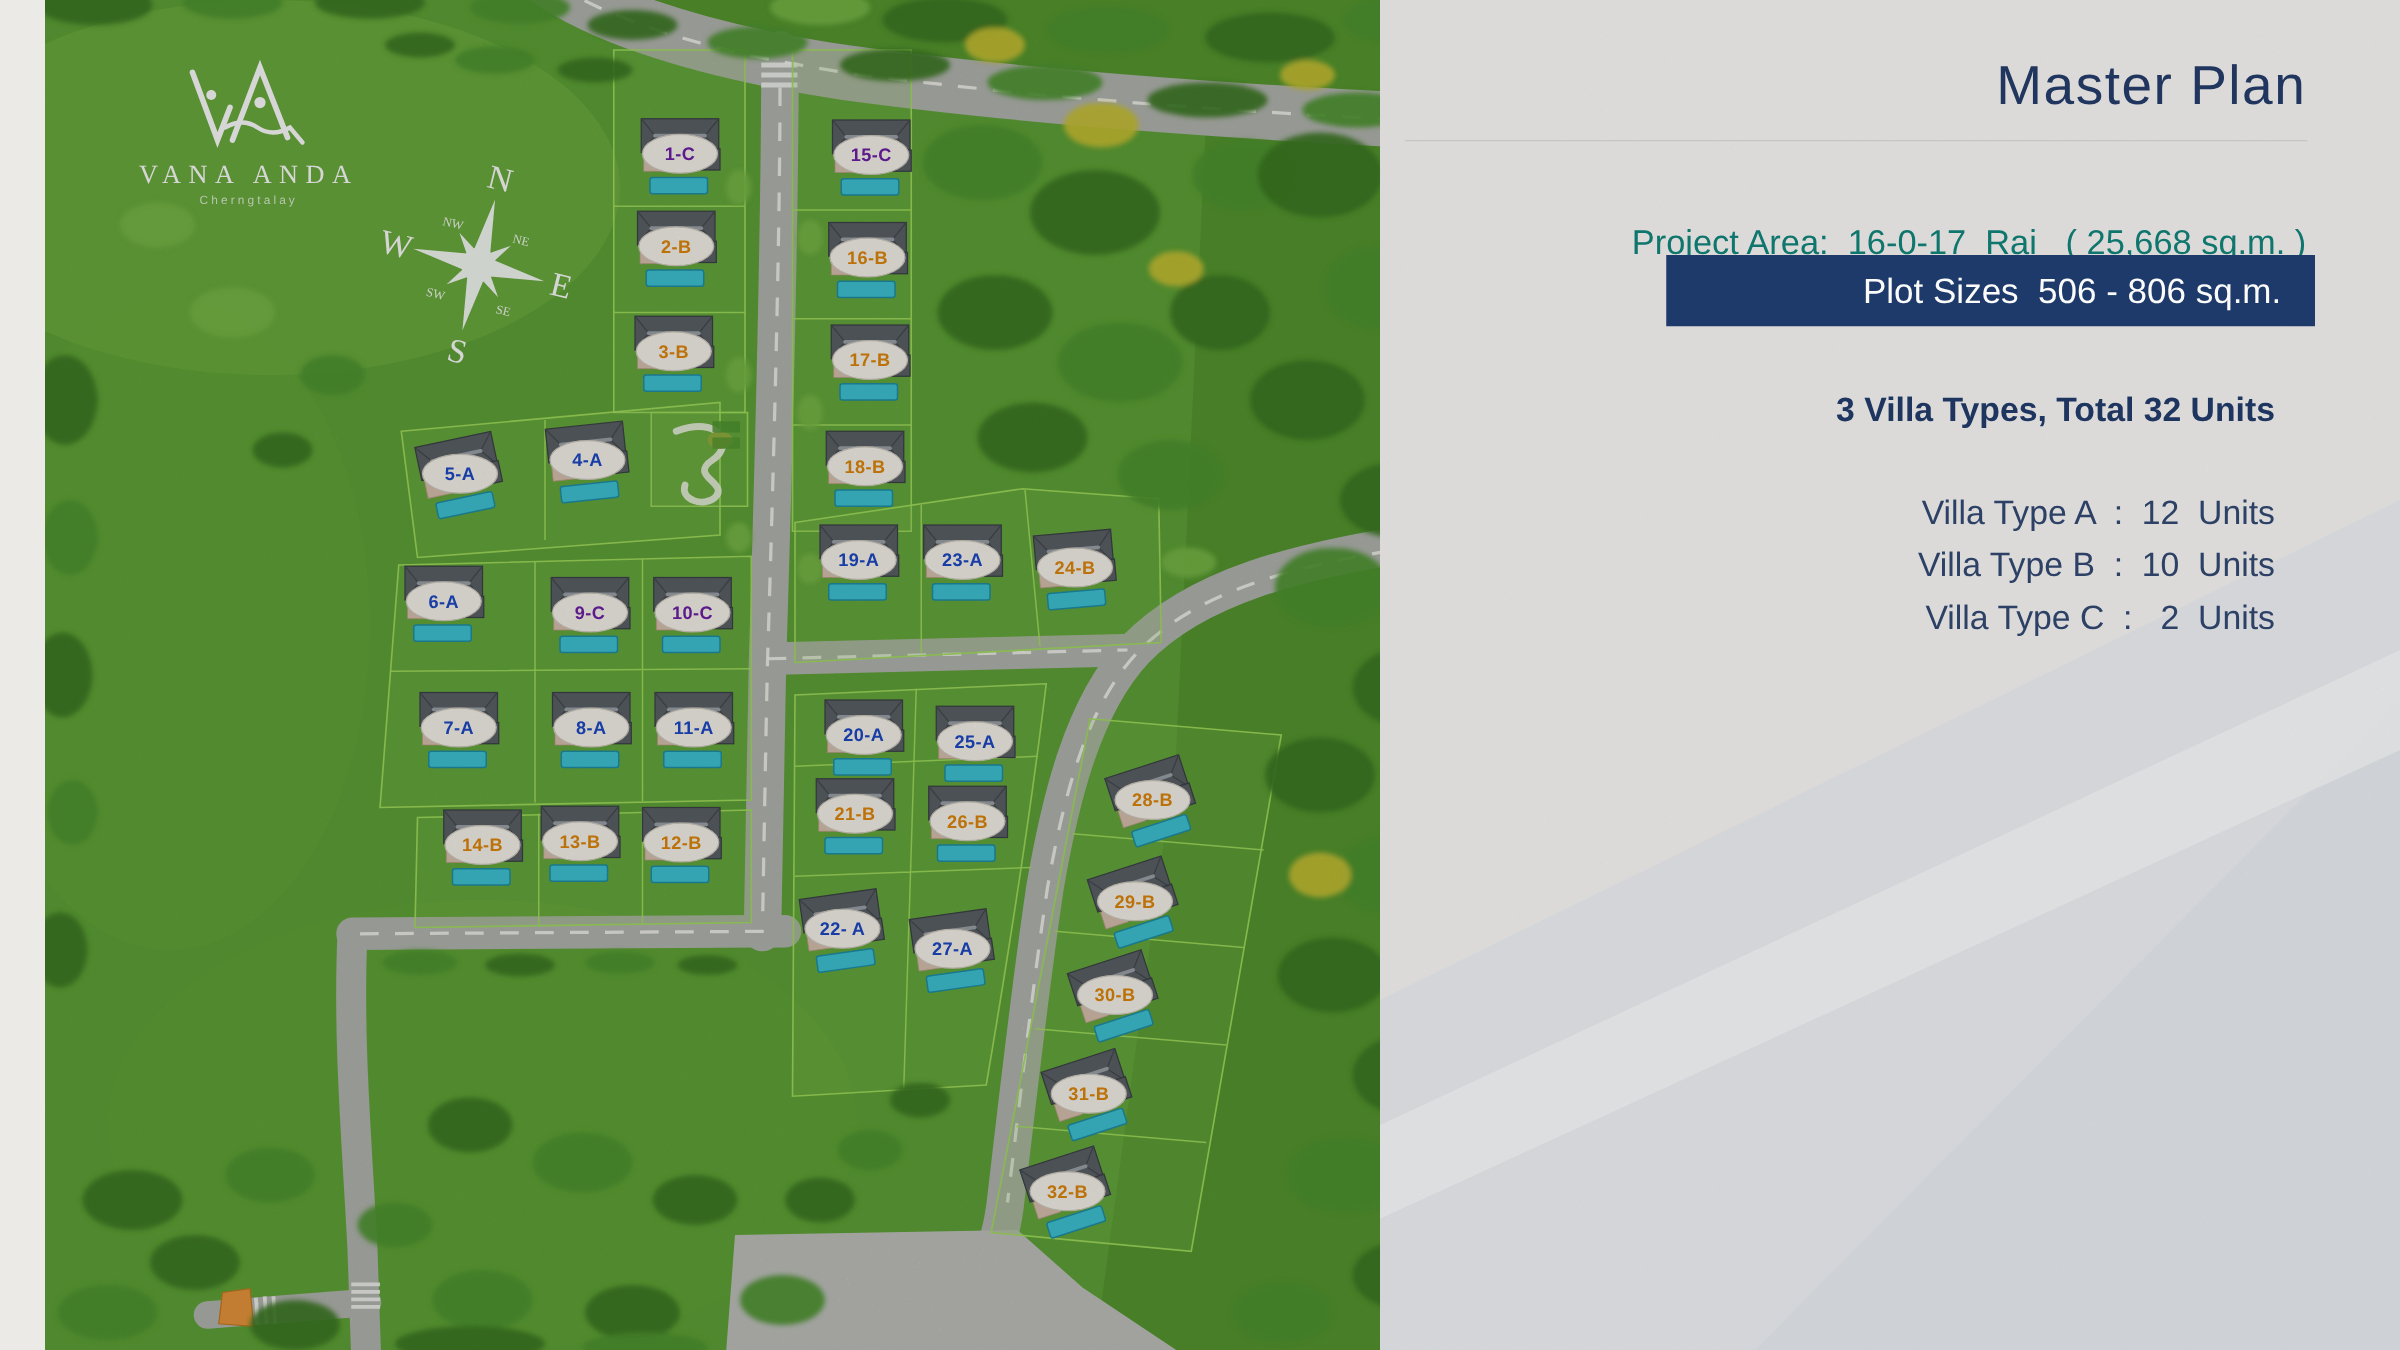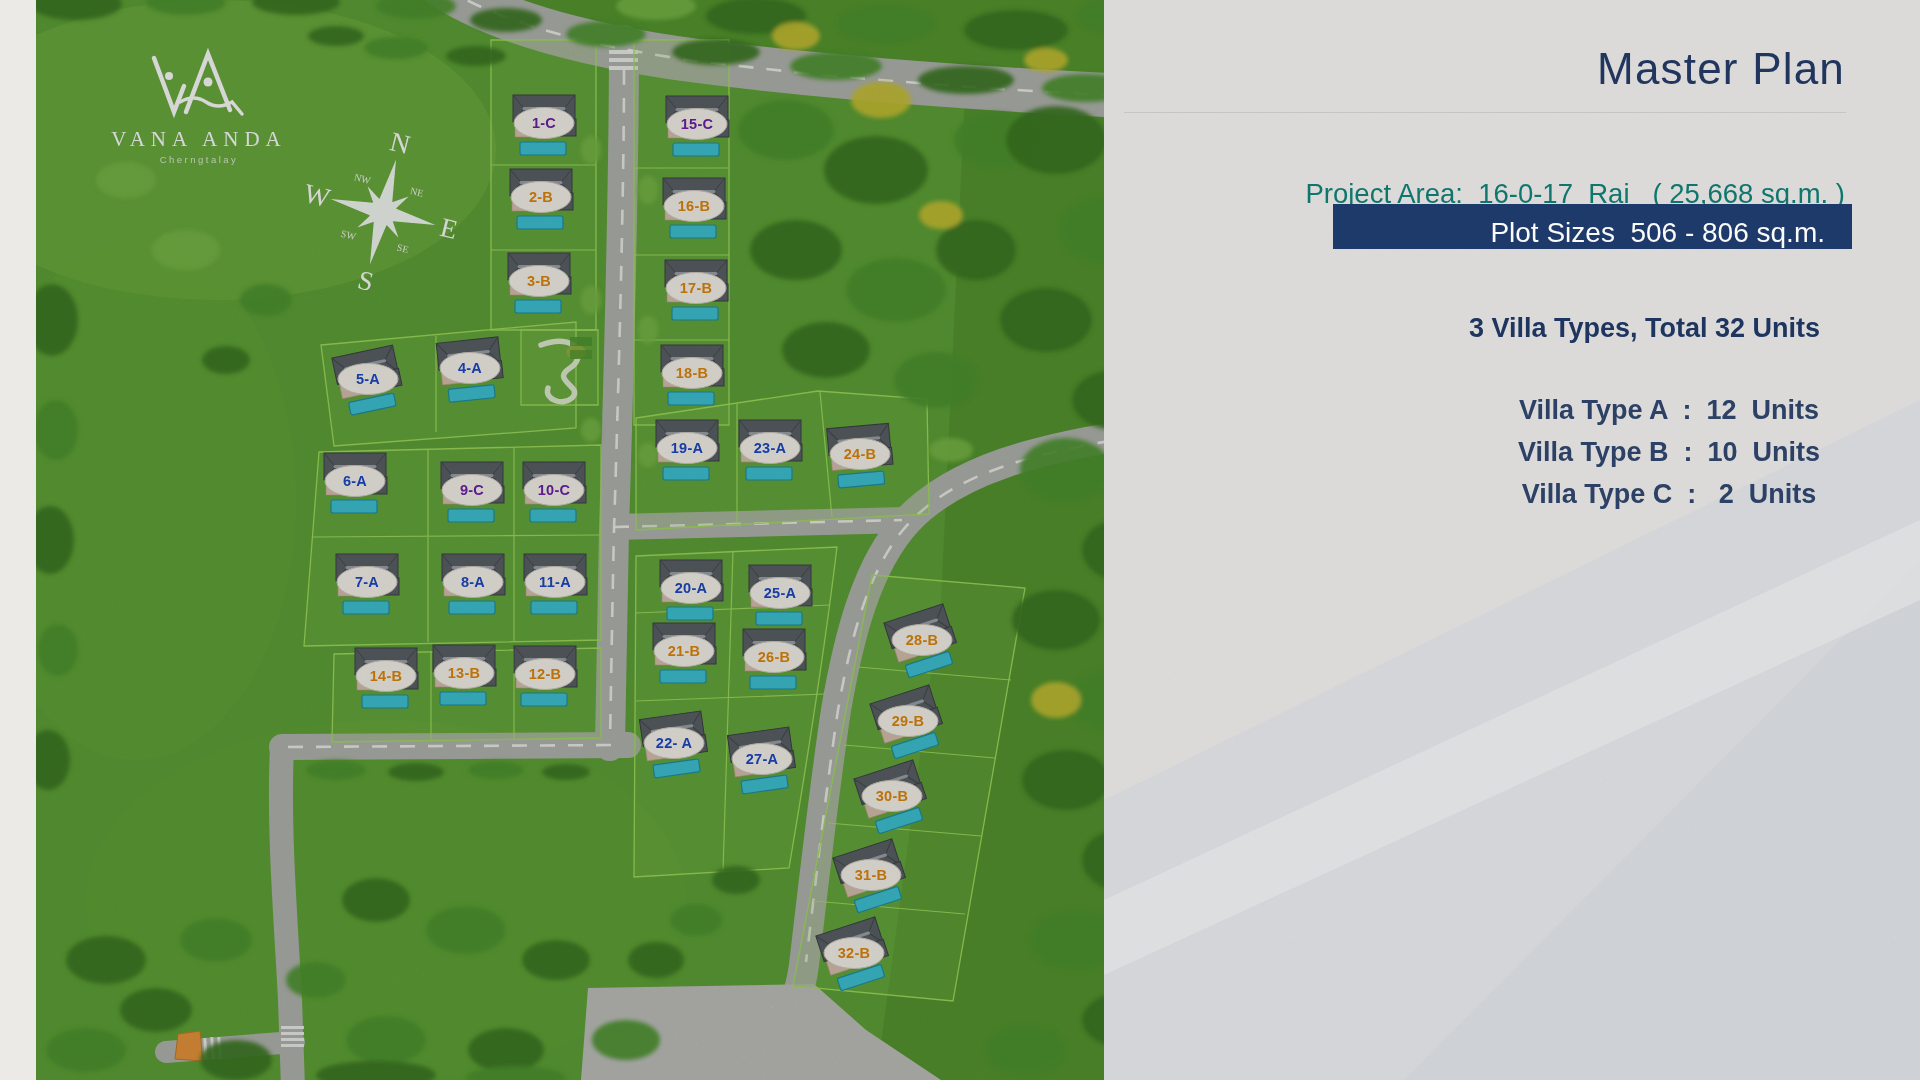--- a/index.html
+++ b/index.html
@@ -42,25 +42,25 @@
   .c-big{fill:#fff;font-family:"Liberation Serif",serif;font-size:27px;text-anchor:middle;}
   .c-sml{fill:#fff;font-family:"Liberation Serif",serif;font-size:10px;text-anchor:middle;opacity:.9;}
 
   
   .panel{position:absolute;left:1104px;top:0;width:816px;height:1080px;background:#ecebe8;}
   .panel-bg{position:absolute;inset:0;}
   .panel-title{position:absolute;right:75px;top:44px;font-size:44px;letter-spacing:1.2px;
                color:#21365f;font-weight:400;}
   .divider{position:absolute;left:20px;right:74px;top:112px;height:1px;background:#c7c5c1;}
   .project-area{position:absolute;right:75px;top:138px;font-size:27.5px;color:#0f766e;white-space:pre;margin-top:40px;}
-  .banner{position:absolute;left:229px;top:204px;width:519px;height:45px;background:#1d3a6b;}
+  .banner{position:absolute;left:229px;top:204px;width:519px;height:57px;background:#1d3a6b;}
   .banner span{display:block;line-height:57px;text-align:right;padding-right:27px;
                color:#fbfbfa;font-size:28px;white-space:pre;}
   .summary-heading{position:absolute;right:100px;top:313px;font-size:27px;font-weight:bold;color:#1e3560;white-space:pre;text-align:right;}
-  .villa-list{position:absolute;right:100px;top:389px;text-align:center;font-weight:bold;}
+  .villa-list{position:absolute;right:100px;top:389px;text-align:right;}
   .villa-row{font-size:27px;color:#2c4165;line-height:42px;white-space:pre;}
 </style>
 </head>
 <body>
 
 <div class="stage">
 
   <div class="map-pane">
     <svg width="1104" height="1080" viewBox="0 0 1104 1080">
       <defs>

